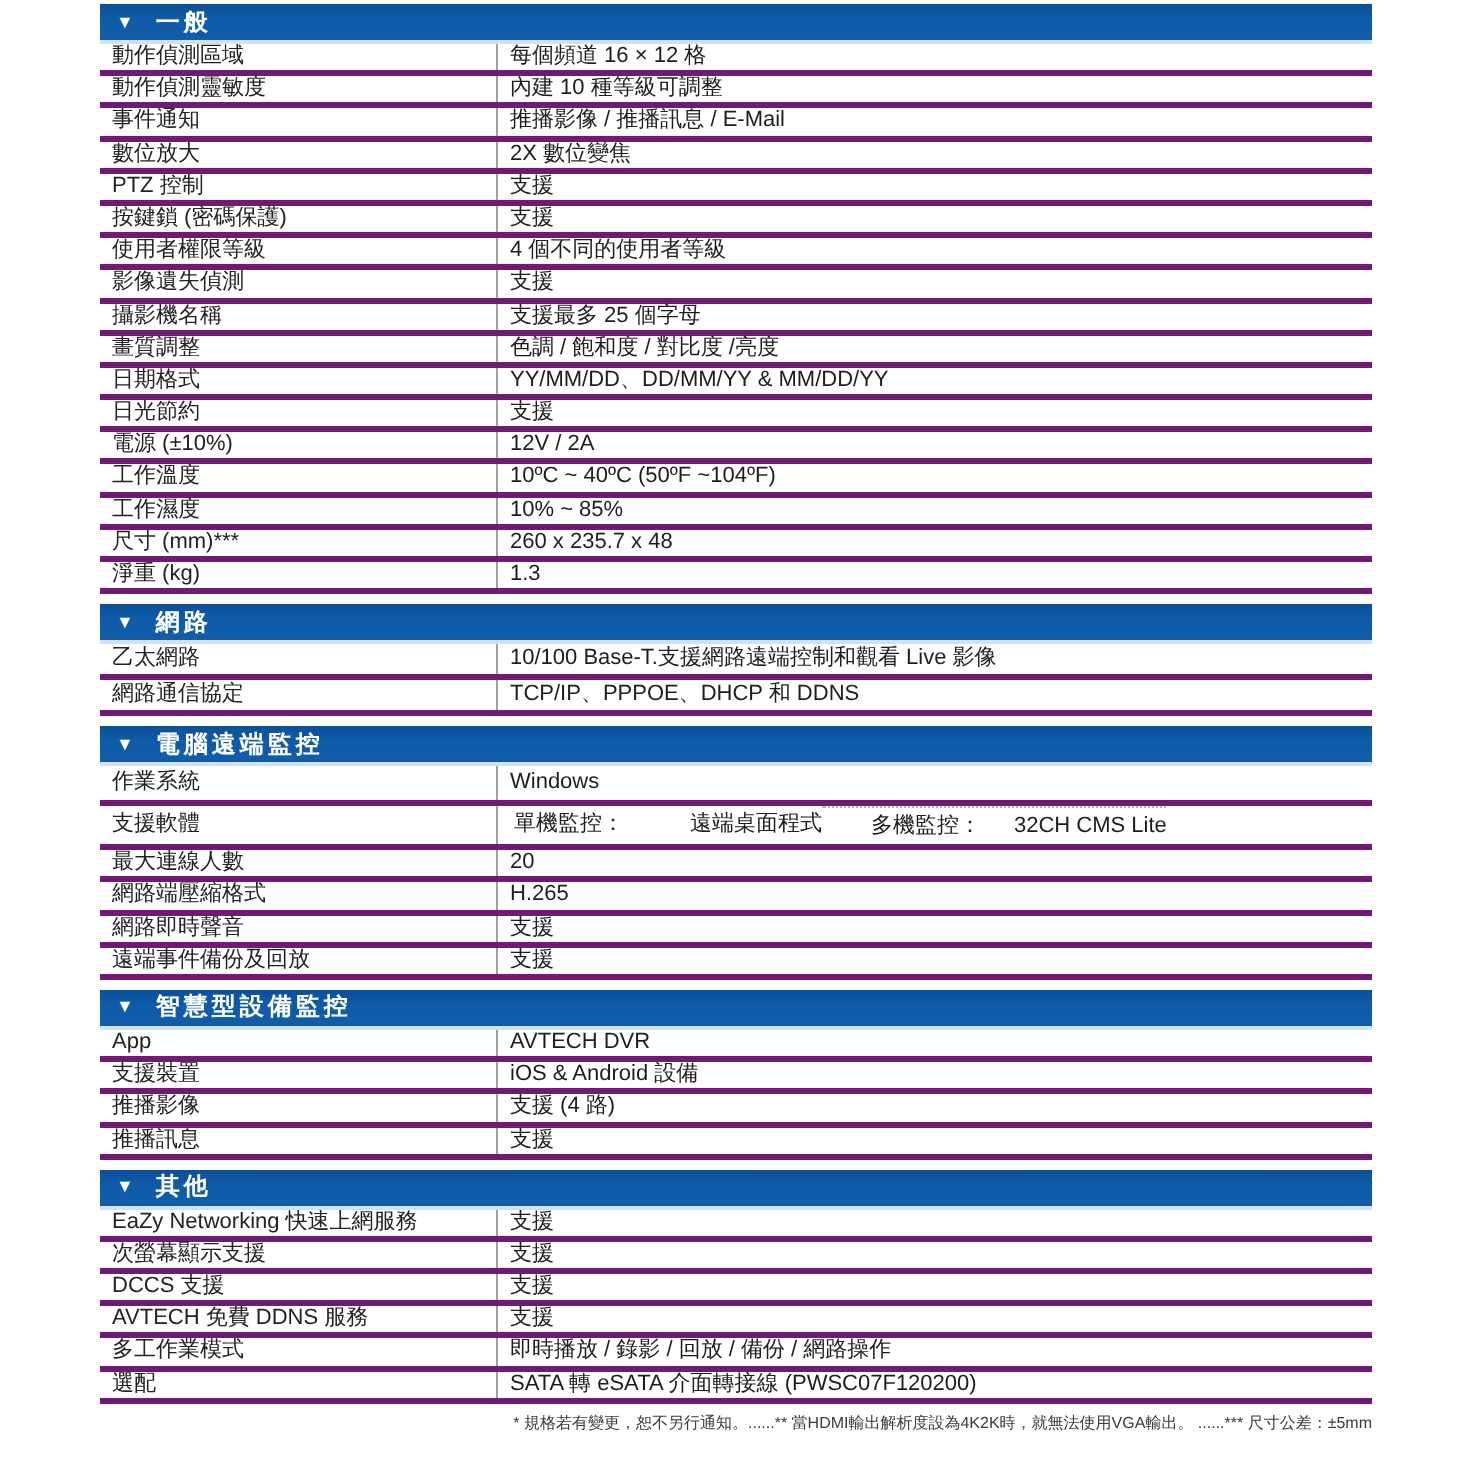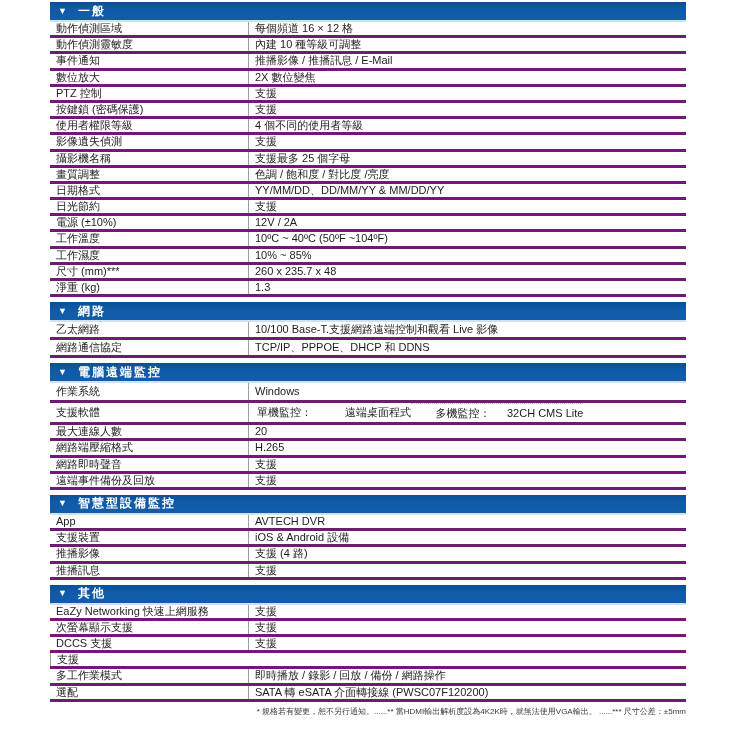--- a/index.html
+++ b/index.html
@@ -299,20 +299,21 @@
     <div class="cell label">次螢幕顯示支援</div>
     <div class="cell value">支援</div>
   </div>
 
   <div class="spec-row">
     <div class="cell label">DCCS  支援</div>
     <div class="cell value">支援</div>
   </div>
 
   <div class="spec-row">
+    <div class="cell label">AVTECH 免費 DDNS 服務</div>
     <div class="cell value">支援</div>
   </div>
 
   <div class="spec-row">
     <div class="cell label">多工作業模式</div>
     <div class="cell value">即時播放  /  錄影  /  回放  /  備份  /  網路操作</div>
   </div>
 
 
   <div class="spec-row">

